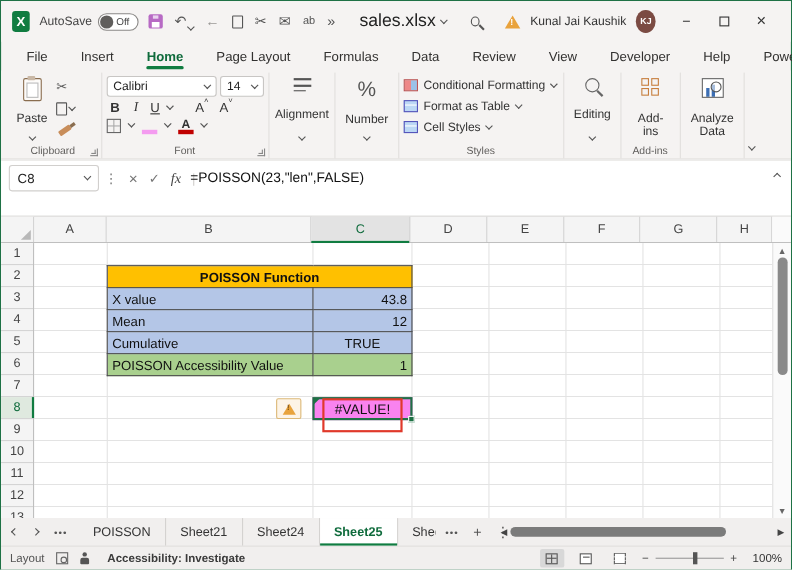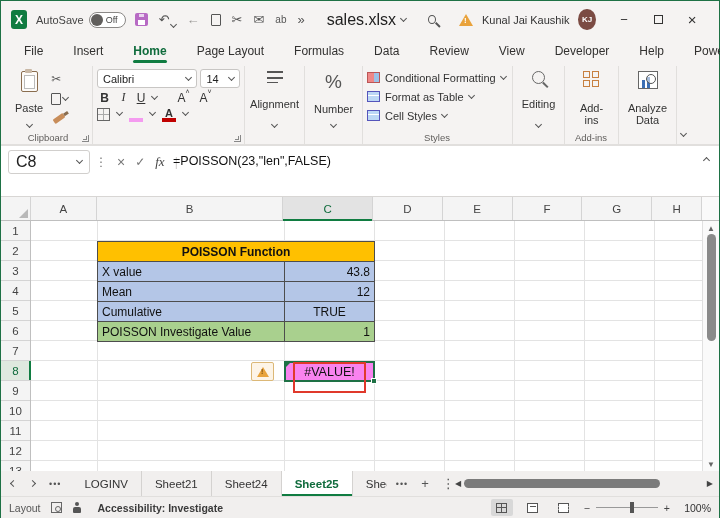--- a/index.html
+++ b/index.html
@@ -94,21 +94,21 @@
   .addins-ic{width:18px;height:18px;display:grid;grid-template-columns:7px 7px;grid-template-rows:7px 7px;gap:2px}
   .addins-ic i{border:1.5px solid #c77f3f}
   .analyze-ic{width:20px;height:18px;border:1px solid #666;position:relative;background:
     linear-gradient(#3d6fb4,#3d6fb4) 3px 8px/3px 8px no-repeat,
     linear-gradient(#3d6fb4,#3d6fb4) 8px 5px/3px 11px no-repeat,#fff}
   .analyze-ic:after{content:"";position:absolute;right:1px;top:2px;width:8px;height:8px;border:1.5px solid #555;border-radius:50%;background:rgba(255,255,255,.55)}
   .ribbon-collapse{display:flex;align-items:flex-end;padding:0 9px 8px 4px;cursor:pointer}
 
   
   .fbar{height:52px;background:#fff;border-bottom:1px solid #d8d6d4;position:relative;flex:0 0 auto;border-top:1px solid #e1dfdd}
-  .namebox{position:absolute;left:7px;top:4px;width:82px;height:24px;border:1px solid #d1cfcd;border-radius:3px;background:#fff;display:flex;align-items:center;justify-content:space-between;padding:0 7px;font-size:16px;color:#222;cursor:pointer}
+  .namebox{position:absolute;left:7px;top:4px;width:82px;height:24px;border:1px solid #d1cfcd;border-radius:3px;background:#fff;display:flex;align-items:center;justify-content:space-between;padding:0 7px;font-size:12px;color:#222;cursor:pointer}
   .fb-ctls{position:absolute;left:94px;top:5px;display:flex;align-items:center;gap:10px;color:#777;font-size:12px;height:22px}
   .fx{font-family:"Liberation Serif",serif;font-style:italic;font-size:13px;color:#444}
   .fb-sep{color:#d0cecc}
   .fb-text{position:absolute;left:172px;top:8px;font-size:12.5px;color:#111;font-family:"Liberation Sans",sans-serif}
   .fb-collapse{position:absolute;right:10px;top:9px;cursor:pointer}
 
   
   .colhdr{height:24px;display:flex;background:#f4f4f4;border-bottom:1px solid #bfbfbf;flex:0 0 auto;font-size:11.5px;color:#444}
   .ch{border-right:1px solid #d4d4d4;display:flex;align-items:center;justify-content:center;position:relative}
   .ch.sel{background:#e3e3e3;color:#0F6B3C}
@@ -291,20 +291,21 @@
         <span class="asz"><span>A</span><sup>˅</sup></span>
       </div>
       <div class="row" style="gap:7px">
         <span class="grid-ic"></span>
         <span class="cv cv-d"></span>
         <span class="fill-ic"><span class="bucket"></span><span class="bar"></span></span>
         <span class="cv cv-d"></span>
         <span class="fontcol-ic"><span>A</span><span class="bar"></span></span>
         <span class="cv cv-d"></span>
       </div>
+      <span class="rgroup-label">Font</span>
       <span class="dlg"></span>
     </div>
 
     <div class="rgroup" style="width:60px">
       <div class="bigbtn" style="flex:1">
         <span class="align-ic"></span>
         <span class="lbl">Alignment</span>
         <span class="cv cv-d"></span>
       </div>
     </div>
@@ -436,21 +437,21 @@
       </tr>
       <tr>
         <td class="t-label">Mean</td>
         <td class="t-val num">12</td>
       </tr>
       <tr>
         <td class="t-label">Cumulative</td>
         <td class="t-val ctr">TRUE</td>
       </tr>
       <tr>
-        <td class="t-label t-res">POISSON Investigate Value</td>
+        <td class="t-label t-res">POISSON Accessibility Value</td>
         <td class="t-val t-res num">1</td>
       </tr>
     </tbody>
       </table>
 
     <div class="warnbtn">
       <span class="warn-tri">
           <span>!</span>
         </span>
     </div>
@@ -469,21 +470,21 @@
       <div class="arr dn">▼</div>
     </div>
   </div>
 
   <div class="sheetbar">
     <div class="tabnav">
       <span class="cv cv-l"></span>
       <span class="cv cv-r"></span>
       <span style="font-size:9px;letter-spacing:1px">•••</span>
     </div>
-    <div class="stab">LOGINV</div>
+    <div class="stab">POISSON</div>
     <div class="stab">Sheet21</div>
     <div class="stab">Sheet24</div>
     <div class="stab active">Sheet25</div>
     <div class="stab cut">Shee</div>
     <div class="tabctl">
       <span style="font-size:9px;letter-spacing:1px">•••</span>
       <span>+</span>
       <span>⋮</span>
     </div>
     <div class="hscroll">

